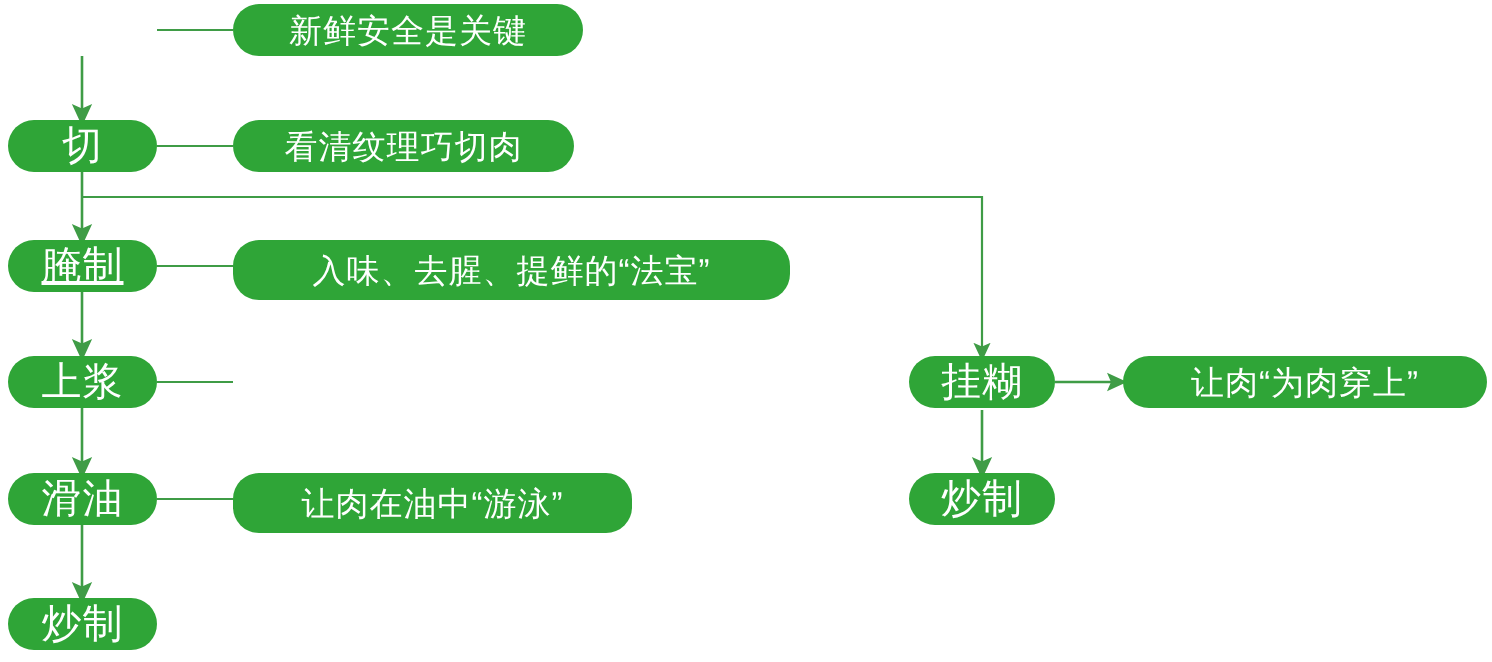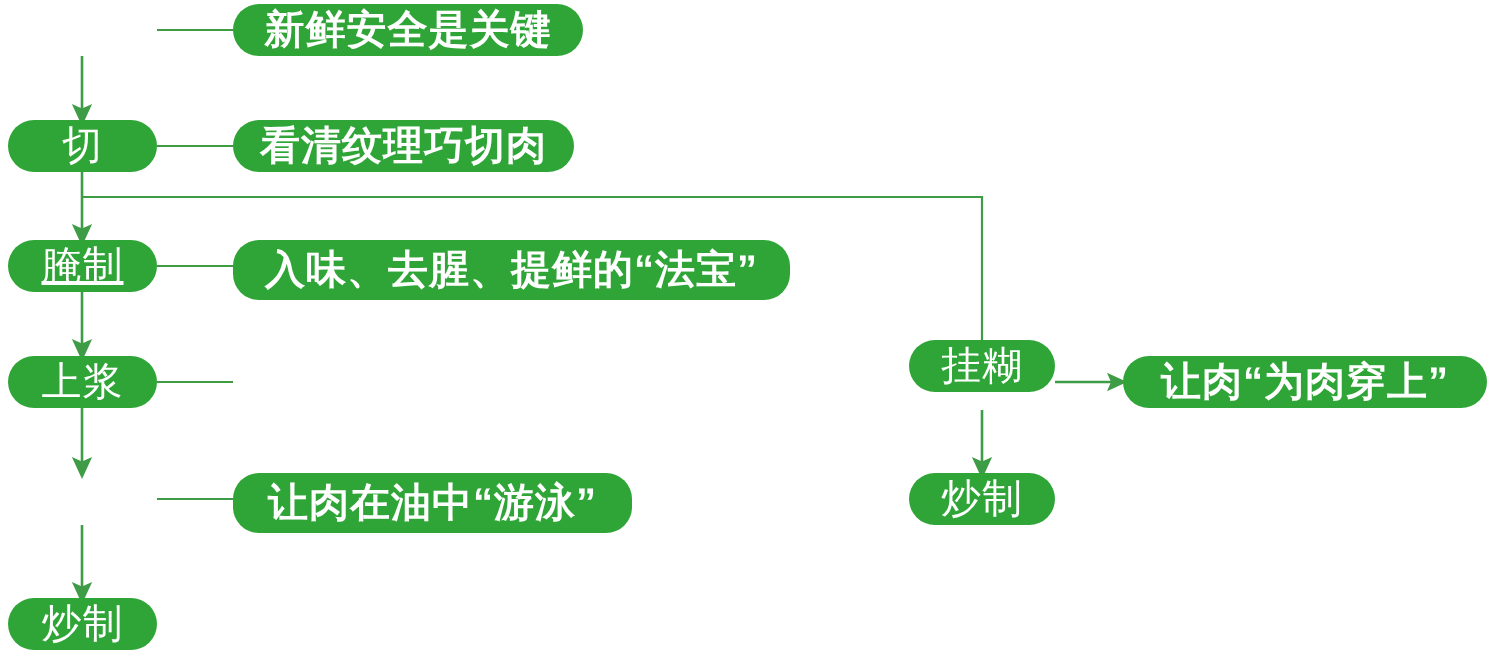--- a/index.html
+++ b/index.html
@@ -20,21 +20,21 @@
     display:flex;
     align-items:center;
     justify-content:center;
     font-size:40px;
     line-height:1;
     letter-spacing:1px;
     white-space:nowrap;
     font-weight:400;
     text-rendering:geometricPrecision;
   }
-  .node.desc{ font-size:40px;font-weight:bold; }
+  .node.desc{ font-size:33px; }
   svg.edges{
     position:absolute;
     left:0; top:0;
     width:1492px;
     height:662px;
     pointer-events:none;
   }
 </style>
 </head>
 <body>
@@ -67,31 +67,32 @@
     <line x1="1055" y1="382" x2="1117" y2="382" stroke="#3F9C46" stroke-width="2.4" marker-end="url(#arrow)"></line>
   </svg>
 
 
   <div class="node" style="left:8px;  top:120px; width:149px; height:52px;">切</div>
 
   <div class="node" style="left:8px;  top:240px; width:149px; height:52px;text-decoration:underline;">腌制</div>
 
   <div class="node" style="left:8px;  top:356px; width:149px; height:52px;">上浆</div>
 
+  <div class="node" style="left:8px;  top:473px; width:149px; height:52px;">滑油</div>
 
   <div class="node" style="left:8px;  top:598px; width:149px; height:52px;">炒制</div>
 
   <div class="node desc" style="left:233px; top:4px;   width:350px; height:52px;">新鲜安全是关键</div>
 
   <div class="node desc" style="left:233px; top:120px; width:341px; height:52px;">看清纹理巧切肉</div>
 
   <div class="node desc" style="left:233px; top:240px; width:557px; height:60px;">入味、去腥、提鲜的“法宝”</div>
 
 
   <div class="node desc" style="left:233px; top:473px; width:399px; height:60px;">让肉在油中“游泳”</div>
 
-  <div class="node" style="left:909px; top:340px; width:146px; height:52px;">挂糊</div>
+  <div class="node" style="left:909px; top:356px; width:146px; height:52px;">挂糊</div>
 
   <div class="node desc" style="left:1123px; top:356px; width:364px; height:52px;">让肉“为肉穿上”</div>
 
   <div class="node" style="left:909px; top:473px; width:146px; height:52px;">炒制</div>
 
 </div>
 
 </body></html>

